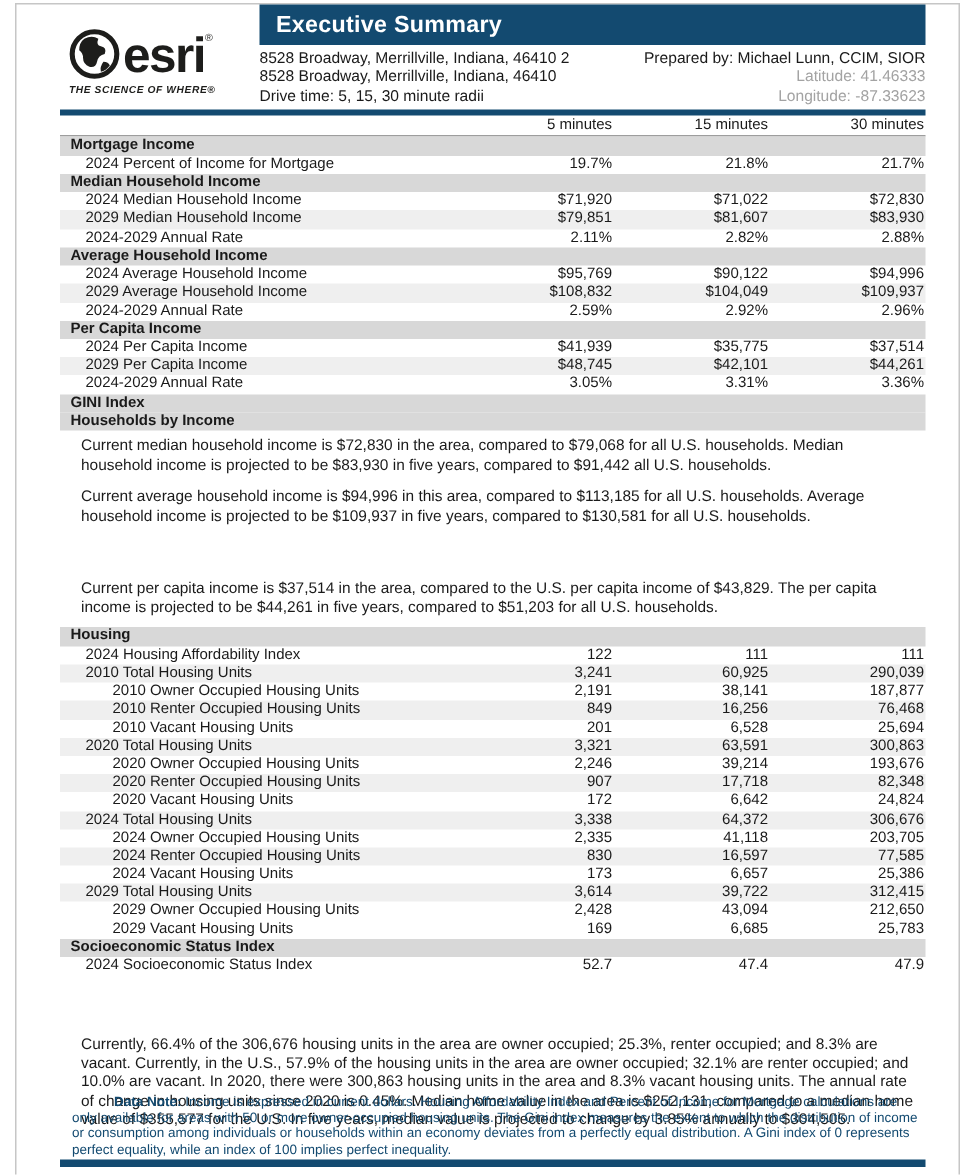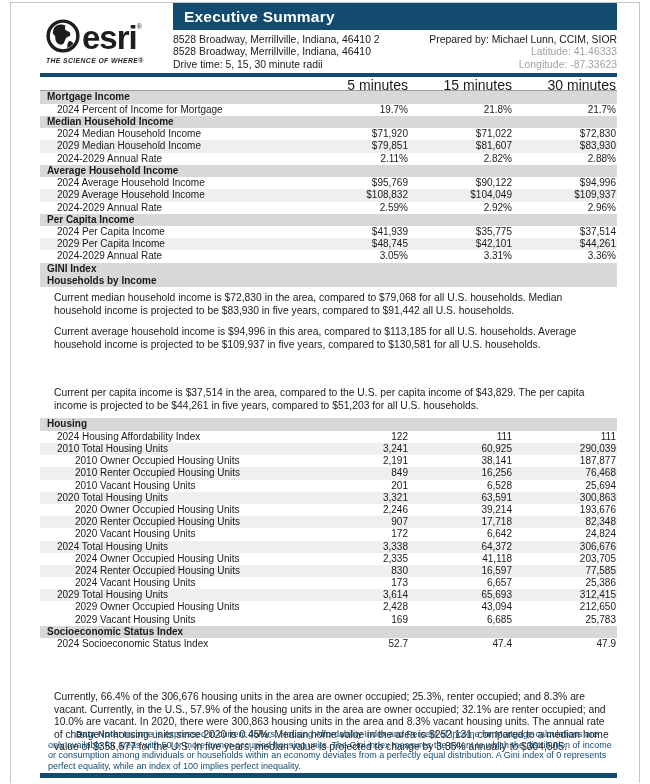--- a/index.html
+++ b/index.html
@@ -26,21 +26,21 @@
   .hdr-right{flex:1;}
   .title-bar{height:27px;background:var(--navy);color:#fff;
     display:flex;align-items:center;padding-left:11px;font-size:15.5px;font-weight:bold;letter-spacing:.2px;}
   .addr-row{display:flex;justify-content:space-between;margin-top:4px;}
   .addr{font-size:10.4px;line-height:12.4px;}
   .prep{font-size:10.4px;line-height:12.4px;text-align:right;}
   .prep .muted{color:var(--muted);}
 
   .rule{height:4px;background:var(--navy);margin-top:2px;}
   .colhdr{display:grid;grid-template-columns:1fr 104px 104px 104px;
-    font-size:14px;height:14px;align-items:center;border-bottom:1px solid #9d9d9d;}
+    font-size:10px;height:14px;align-items:center;border-bottom:1px solid #9d9d9d;}
   .colhdr span{text-align:right;padding-right:1px;}
 
   
   .band{background:var(--band);font-weight:bold;font-size:10px;
     height:12.4px;line-height:12.4px;padding-left:7px;}
   .row{display:grid;grid-template-columns:1fr 104px 104px 104px;
     font-size:10px;height:12.2px;line-height:12.2px;}
   .row.alt{background:var(--alt);}
   .row .lbl{overflow:hidden;white-space:nowrap;}
   .row .lbl.i1{padding-left:17px;}
@@ -254,21 +254,21 @@
         </div>
         <div class="row">
           <span class="lbl i2">2024 Vacant Housing Units</span>
           <span class="val">173</span>
           <span class="val">6,657</span>
           <span class="val">25,386</span>
         </div>
         <div class="row alt">
           <span class="lbl i1">2029 Total Housing Units</span>
           <span class="val">3,614</span>
-          <span class="val">65,693</span>
+          <span class="val">39,722</span>
           <span class="val">312,415</span>
         </div>
         <div class="row">
           <span class="lbl i2">2029 Owner Occupied Housing Units</span>
           <span class="val">2,428</span>
           <span class="val">43,094</span>
           <span class="val">212,650</span>
         </div>
         <div class="row">
           <span class="lbl i2">2029 Vacant Housing Units</span>

